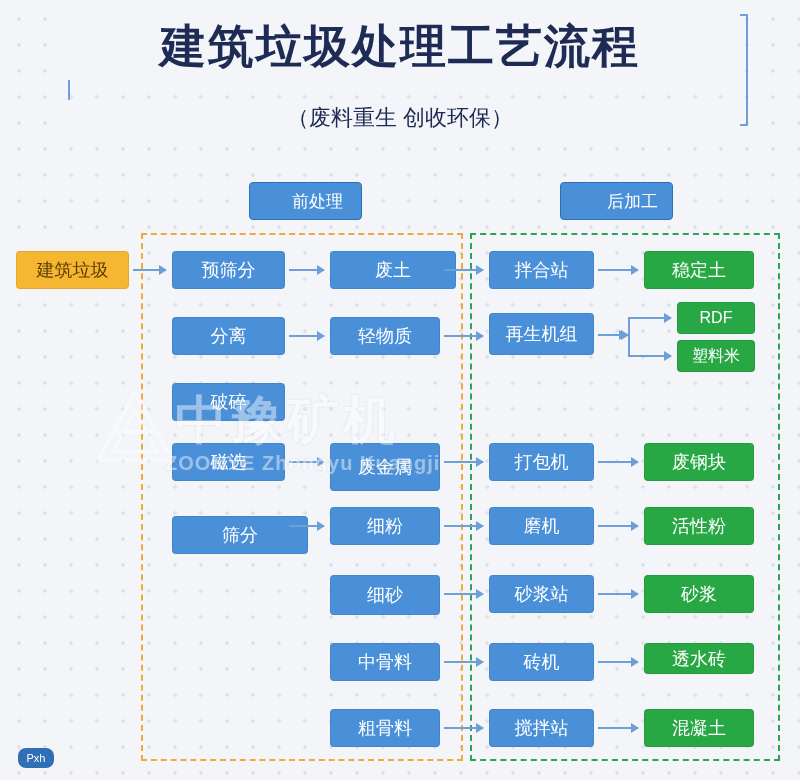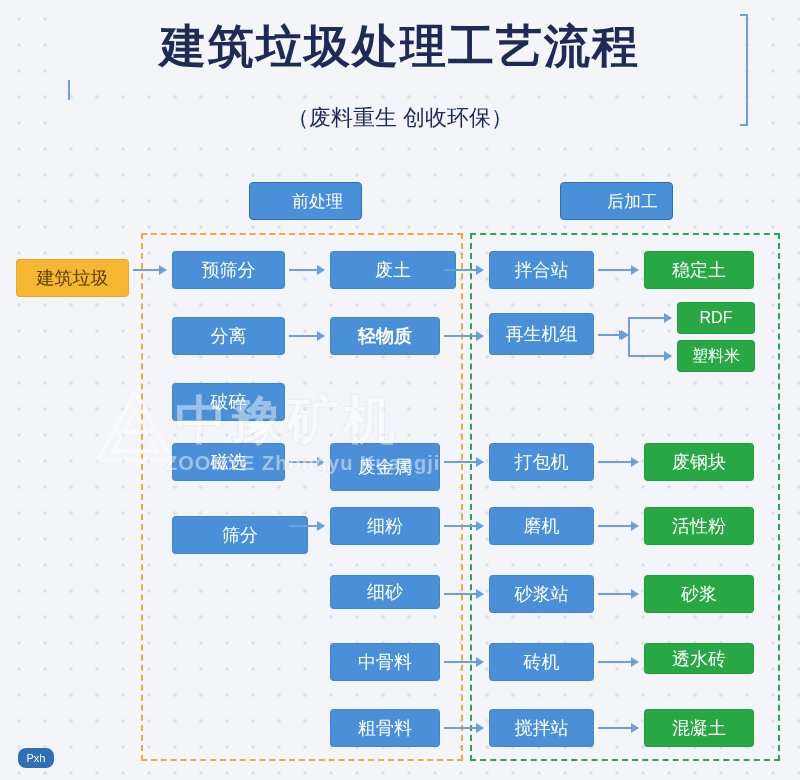--- a/index.html
+++ b/index.html
@@ -115,33 +115,33 @@
   <div class="hdr-frame"></div>
   <div class="hdr-title">建筑垃圾处理工艺流程</div>
   <div class="hdr-sub">（废料重生  创收环保）</div>
 
   <div class="grp pre"></div>
   <div class="grp post"></div>
 
   <div class="tag pre">前处理</div>
   <div class="tag post">后加工</div>
 
-  <div class="node orange" style="left:16px;top:251px;width:113px;height:38px;margin-top:8px;">建筑垃圾</div>
+  <div class="node orange" style="left:16px;top:251px;width:113px;height:38px;">建筑垃圾</div>
 
   <div class="node blue" style="left:172px;top:251px;width:113px;height:38px;">预筛分</div>
   <div class="node blue" style="left:172px;top:317px;width:113px;height:38px;">分离</div>
   <div class="node blue" style="left:172px;top:383px;width:113px;height:38px;">破碎</div>
   <div class="node blue" style="left:172px;top:443px;width:113px;height:38px;">磁选</div>
   <div class="node blue" style="left:172px;top:516px;width:136px;height:38px;">筛分</div>
 
   <div class="node blue" style="left:330px;top:251px;width:126px;height:38px;">废土</div>
-  <div class="node blue" style="left:330px;top:317px;width:110px;height:38px;font-weight:bold;">轻物质</div>
+  <div class="node blue" style="left:330px;top:317px;width:110px;height:38px;">轻物质</div>
   <div class="node blue" style="left:330px;top:443px;width:110px;height:48px;">废金属</div>
   <div class="node blue" style="left:330px;top:507px;width:110px;height:38px;">细粉</div>
-  <div class="node blue" style="left:330px;top:575px;width:110px;height:34px;">细砂</div>
+  <div class="node blue" style="left:330px;top:575px;width:110px;height:40px;">细砂</div>
   <div class="node blue" style="left:330px;top:643px;width:110px;height:38px;">中骨料</div>
   <div class="node blue" style="left:330px;top:709px;width:110px;height:38px;">粗骨料</div>
 
   <div class="node blue" style="left:489px;top:251px;width:105px;height:38px;">拌合站</div>
   <div class="node blue" style="left:489px;top:313px;width:105px;height:42px;">再生机组</div>
   <div class="node blue" style="left:489px;top:443px;width:105px;height:38px;">打包机</div>
   <div class="node blue" style="left:489px;top:507px;width:105px;height:38px;">磨机</div>
   <div class="node blue" style="left:489px;top:575px;width:105px;height:38px;">砂浆站</div>
   <div class="node blue" style="left:489px;top:643px;width:105px;height:38px;">砖机</div>
   <div class="node blue" style="left:489px;top:709px;width:105px;height:38px;">搅拌站</div>

